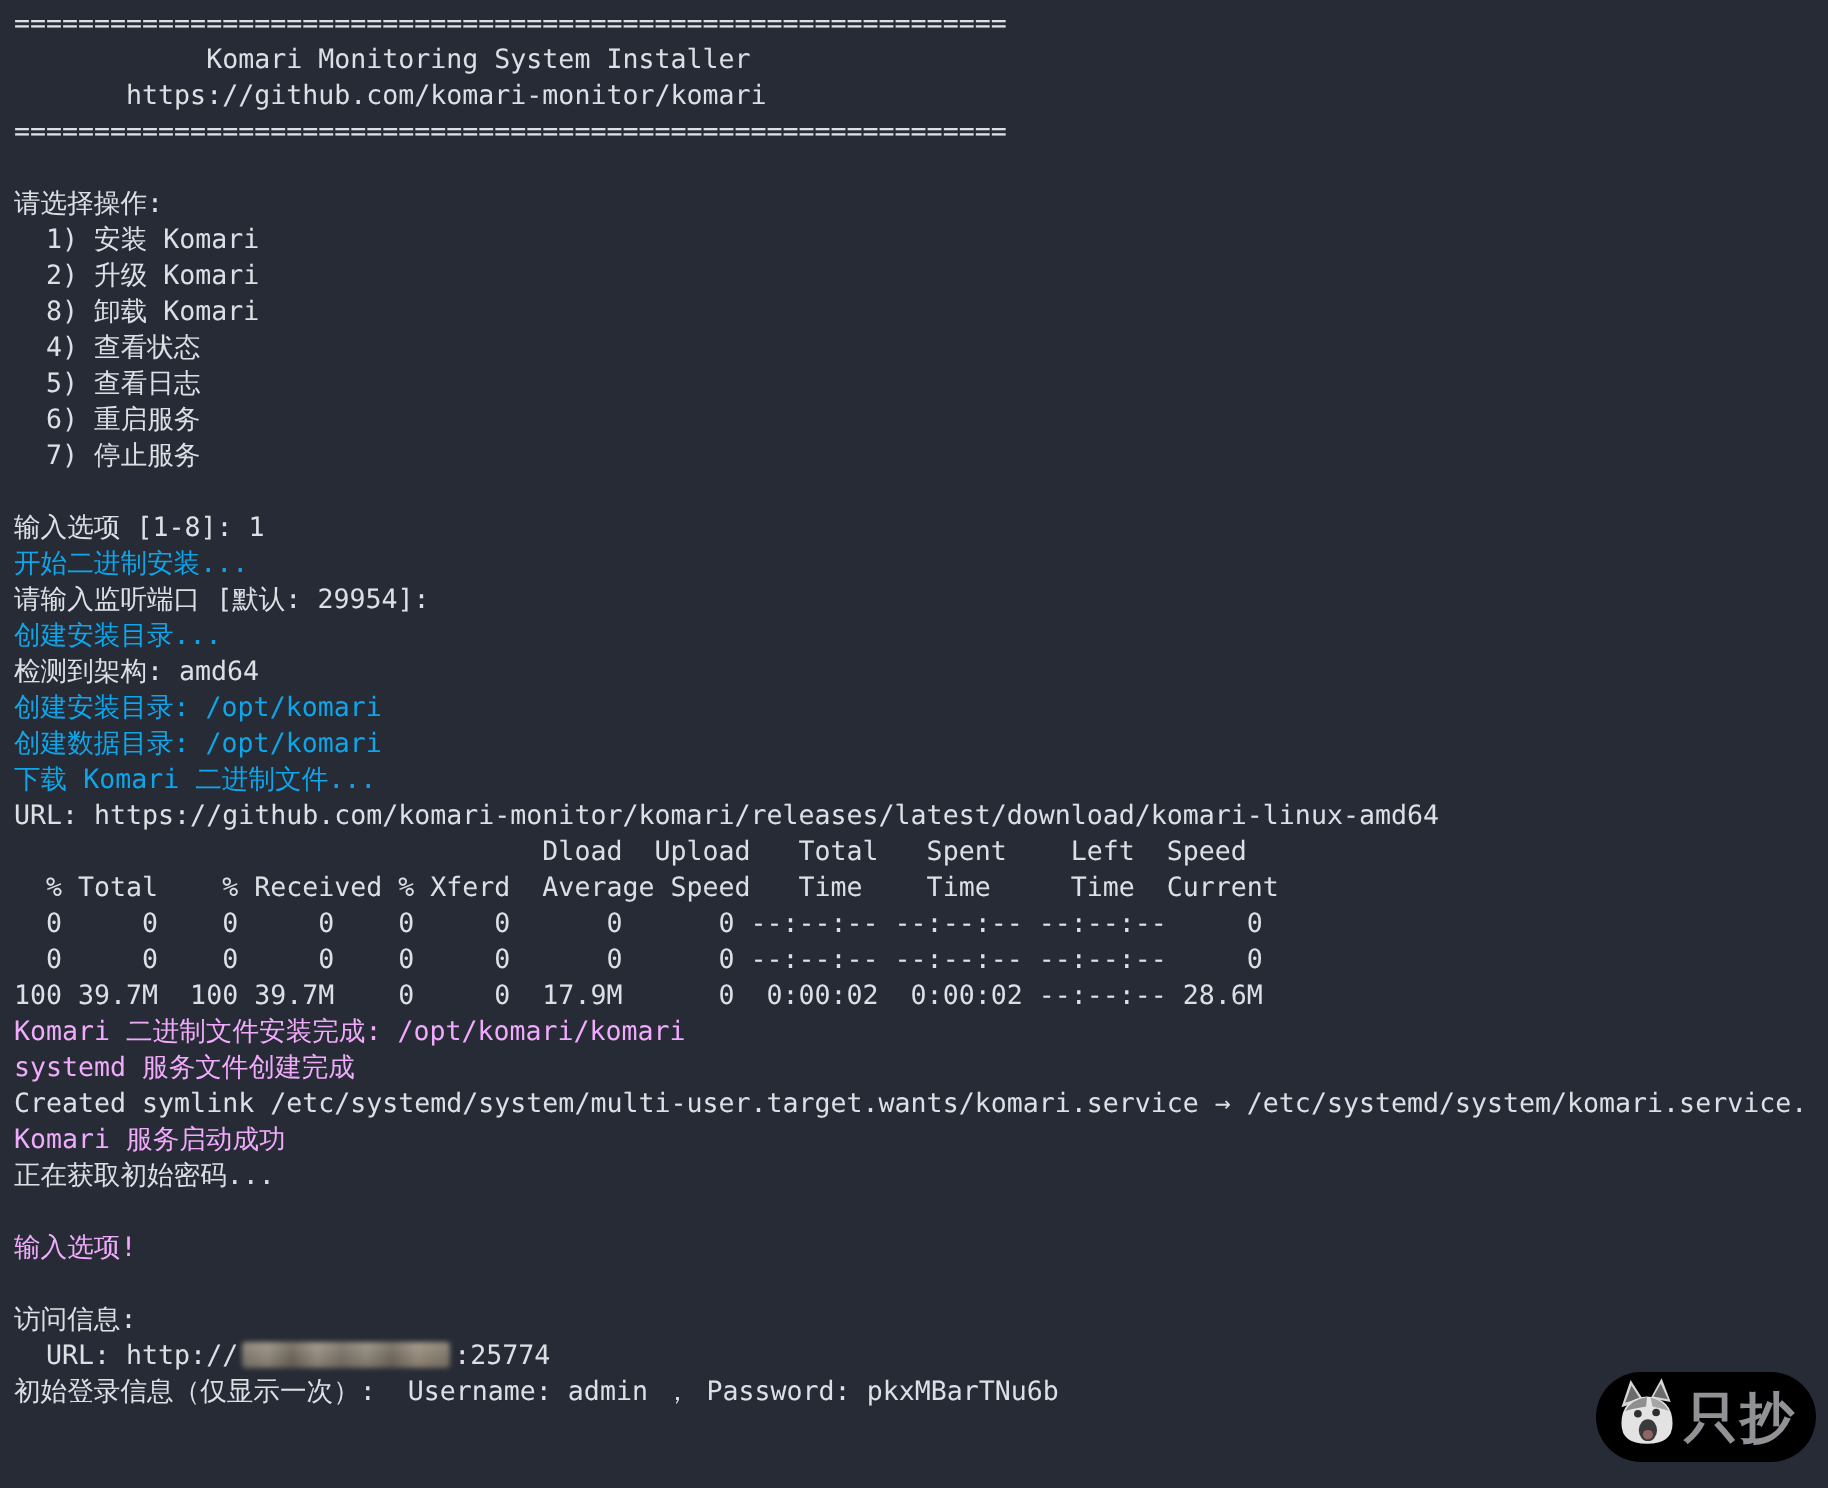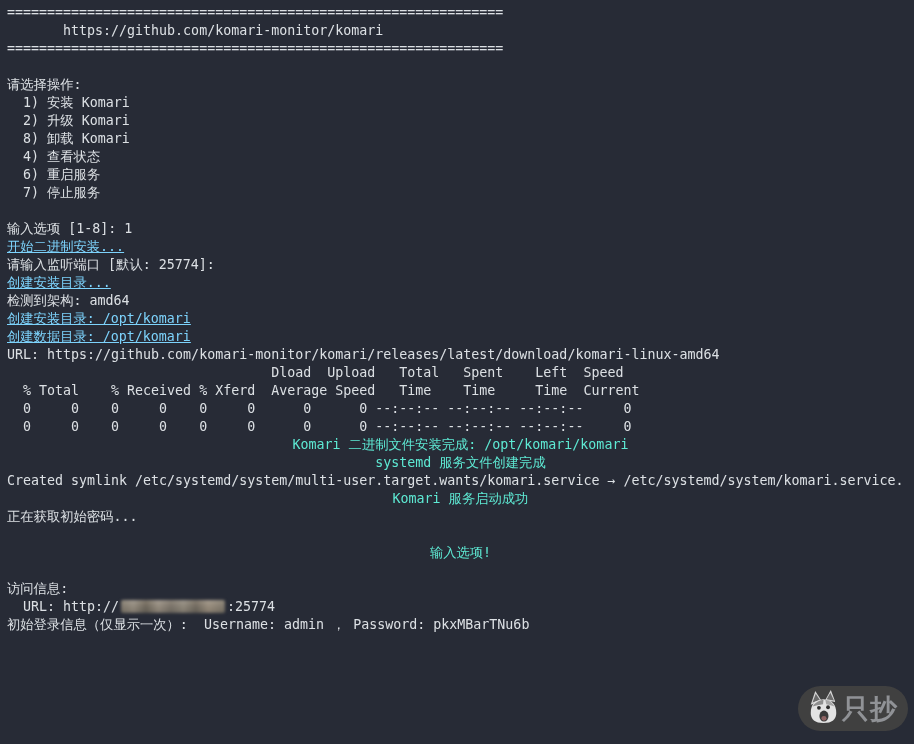--- a/index.html
+++ b/index.html
@@ -7,78 +7,82 @@
   body {
     background:#272b36;
     font-family:"DejaVu Sans Mono","Liberation Mono",monospace;
     font-size:13.3px;
     line-height:18px;
     color:#dce0e4;
     position:relative;
   }
   .screen { padding:4px 0 0 7px; }
   .line { height:18px; white-space:pre; }
-  .c-yellow { color:#7dd3fc;text-decoration:underline; }
-  .c-green  { color:#5eead4;text-align:center; }
+  .c-yellow { color:#0ea5e9; }
+  .c-green  { color:#f0abfc; }
   .redacted {
     display:inline-block;
     width:104px; height:13px;
     margin:0 2px -2px 2px;
     border-radius:2px;
     background:
       linear-gradient(90deg,#7d7a74 0%,#918d87 12%,#6b6862 24%,#948f89 36%,#777470 48%,#8d8a84 60%,#6e6b66 72%,#968f86 84%,#7b7872 100%),
       linear-gradient(0deg,#6f6c66,#948f88);
     background-blend-mode:overlay;
     filter:blur(1.4px);
   }
   .watermark {
     position:absolute;
     right:6px; bottom:13px;
     width:110px; height:45px;
-    background:#404040;
+    background:#000000;
     border-radius:23px;
     display:flex; align-items:center; justify-content:center;
     gap:3px;
   }
   .watermark-label {
     font-family:"Liberation Sans","DejaVu Sans",sans-serif;
     font-weight:bold;
     font-size:27px;
     color:#909296;
     letter-spacing:1px;
   }
 </style>
 </head>
 <body>
 
 <div class="screen">
   <div class="line">==============================================================</div>
+  <div class="line">            Komari Monitoring System Installer</div>
   <div class="line">       https://github.com/komari-monitor/komari</div>
   <div class="line">==============================================================</div>
   <div class="line"></div>
   <div class="line">请选择操作:</div>
   <div class="line">  1) 安装 Komari</div>
   <div class="line">  2) 升级 Komari</div>
   <div class="line">  8) 卸载 Komari</div>
   <div class="line">  4) 查看状态</div>
+  <div class="line">  5) 查看日志</div>
   <div class="line">  6) 重启服务</div>
   <div class="line">  7) 停止服务</div>
   <div class="line"></div>
   <div class="line">输入选项 [1-8]: 1</div>
   <div class="line c-yellow">开始二进制安装...</div>
-  <div class="line">请输入监听端口 [默认: 25774]:</div>
+  <div class="line">请输入监听端口 [默认: 29954]:</div>
   <div class="line c-yellow">创建安装目录...</div>
   <div class="line">检测到架构: amd64</div>
   <div class="line c-yellow">创建安装目录: /opt/komari</div>
   <div class="line c-yellow">创建数据目录: /opt/komari</div>
+  <div class="line c-yellow">下载 Komari 二进制文件...</div>
   <div class="line">URL: https://github.com/komari-monitor/komari/releases/latest/download/komari-linux-amd64</div>
   <div class="line">                                 Dload  Upload   Total   Spent    Left  Speed</div>
   <div class="line">  % Total    % Received % Xferd  Average Speed   Time    Time     Time  Current</div>
   <div class="line">  0     0    0     0    0     0      0      0 --:--:-- --:--:-- --:--:--     0</div>
   <div class="line">  0     0    0     0    0     0      0      0 --:--:-- --:--:-- --:--:--     0</div>
+  <div class="line">100 39.7M  100 39.7M    0     0  17.9M      0  0:00:02  0:00:02 --:--:-- 28.6M</div>
   <div class="line c-green">Komari 二进制文件安装完成: /opt/komari/komari</div>
   <div class="line c-green">systemd 服务文件创建完成</div>
   <div class="line">Created symlink /etc/systemd/system/multi-user.target.wants/komari.service → /etc/systemd/system/komari.service.</div>
   <div class="line c-green">Komari 服务启动成功</div>
   <div class="line">正在获取初始密码...</div>
   <div class="line"></div>
   <div class="line c-green">输入选项!</div>
   <div class="line"></div>
   <div class="line">访问信息:</div>
   <div class="line"><span>  URL: http://</span><span class="redacted"></span><span>:25774</span></div>

